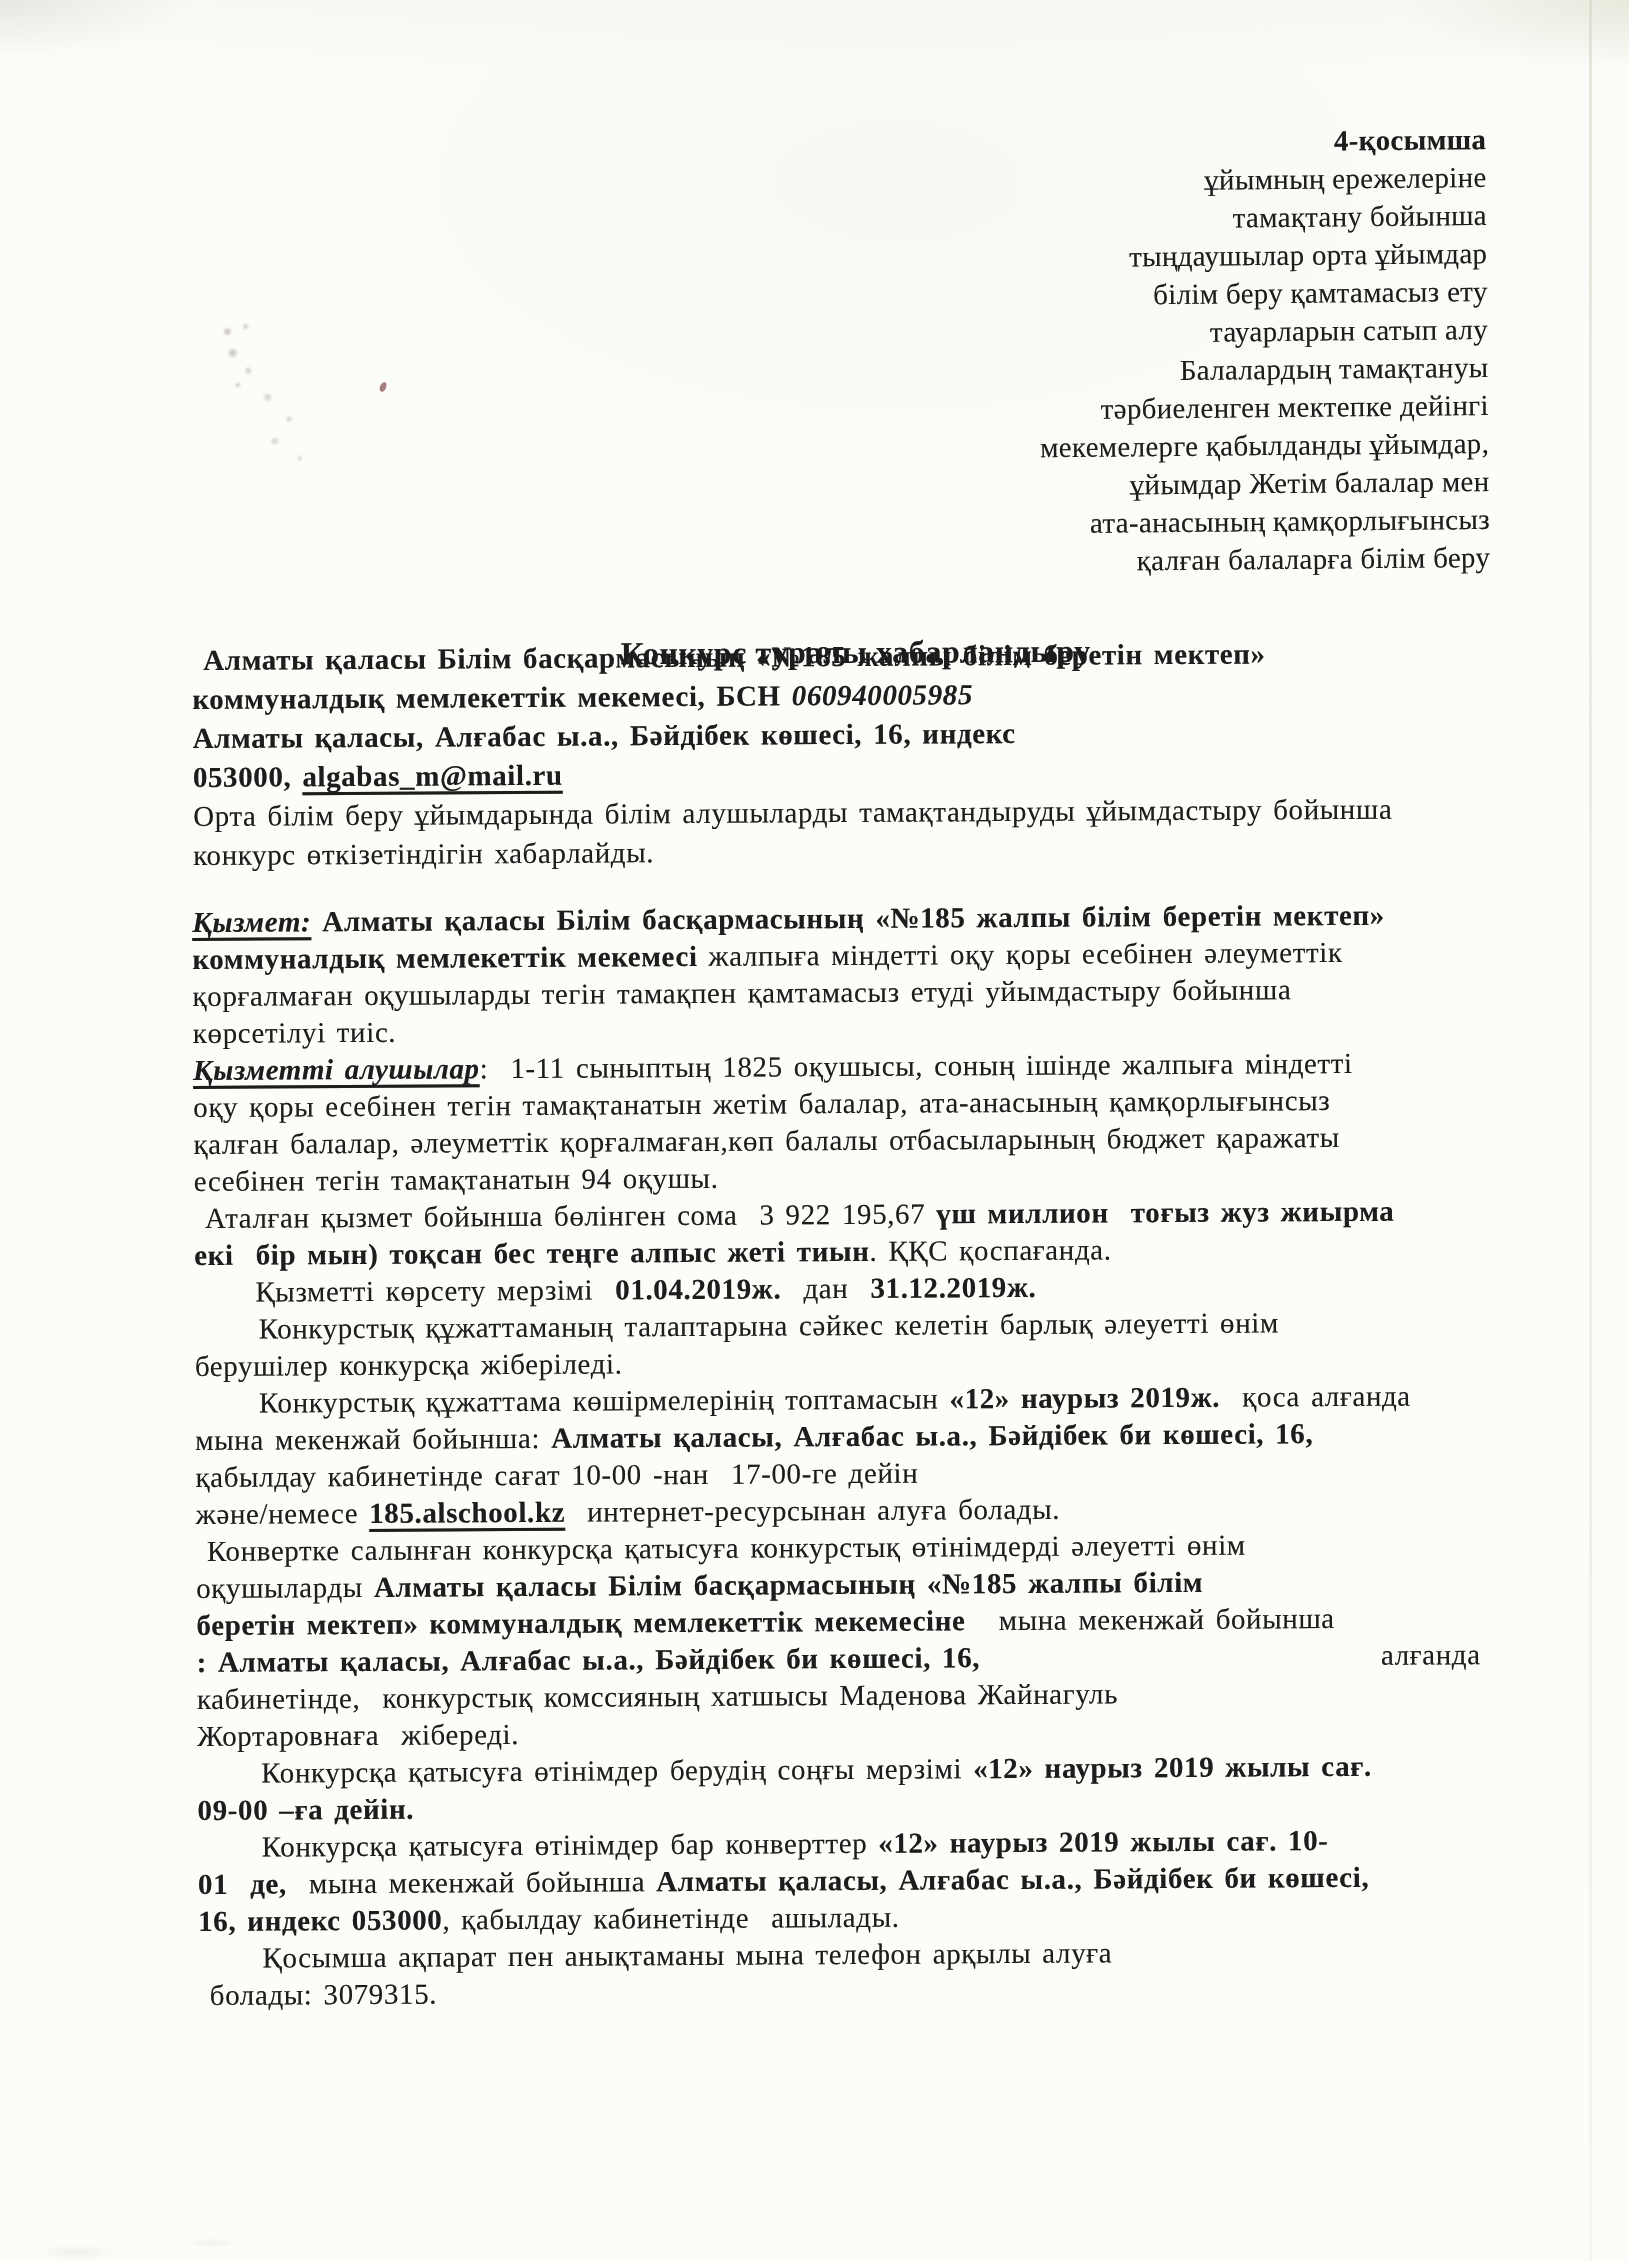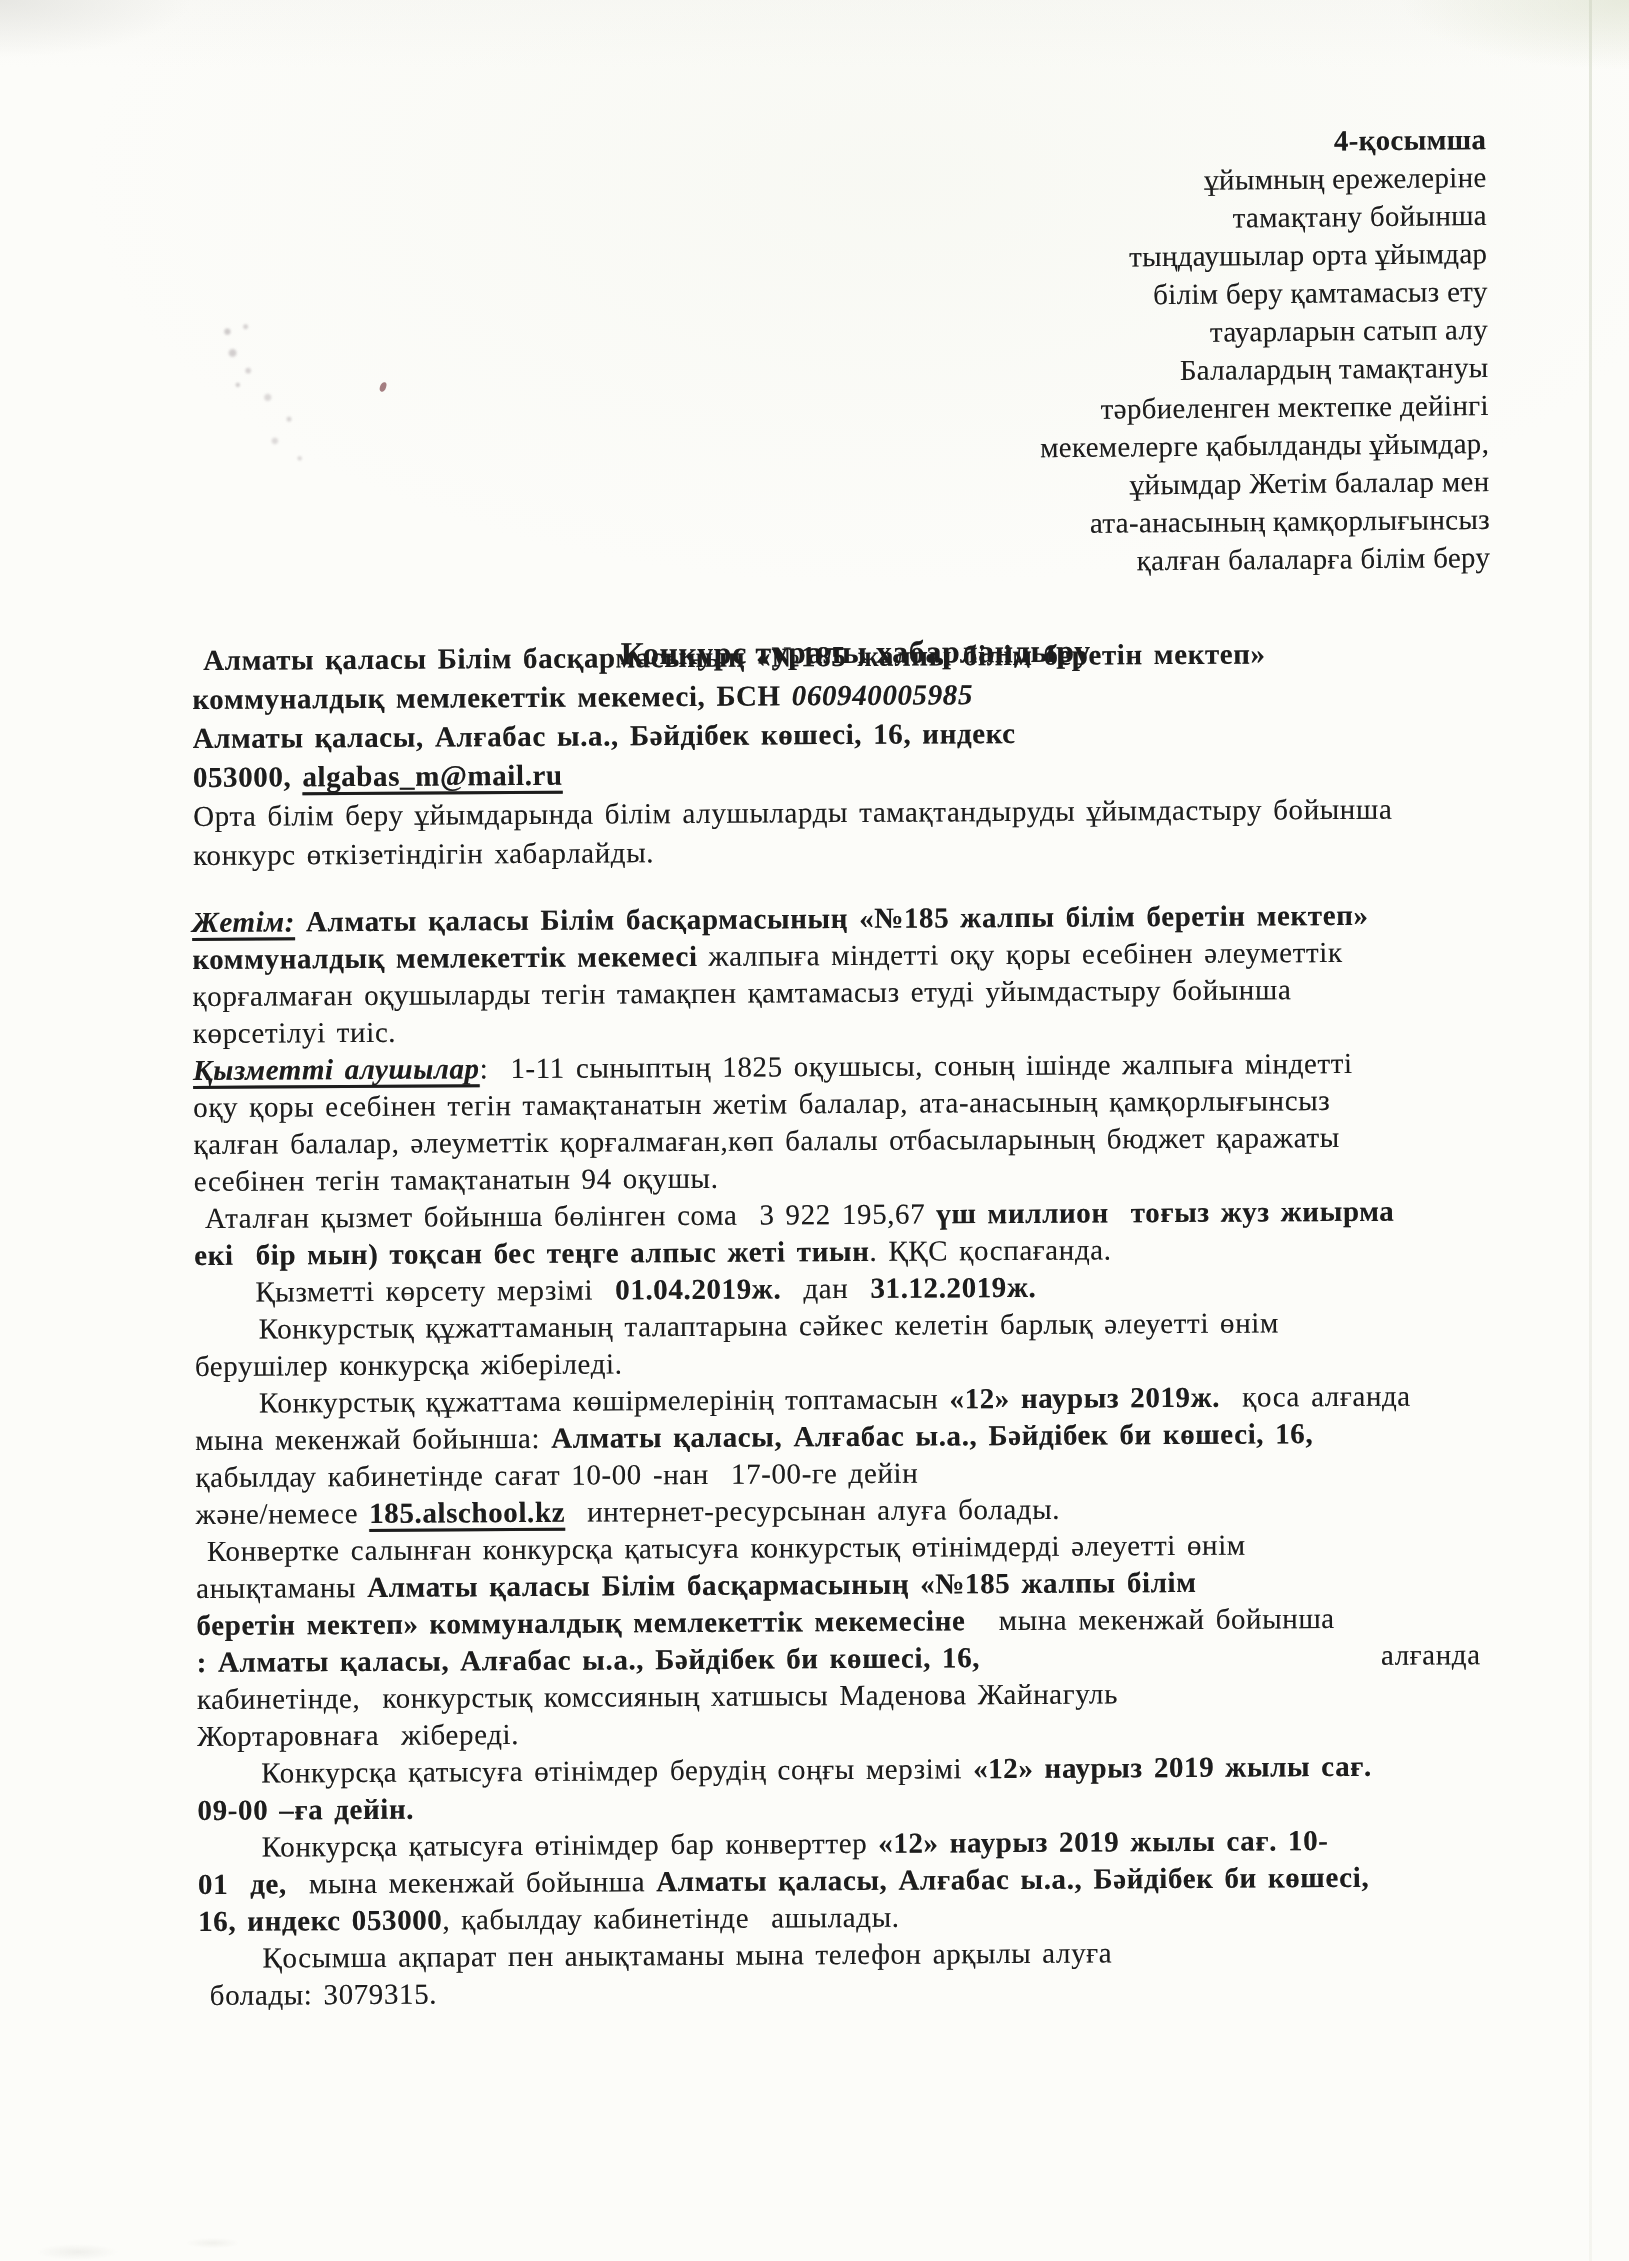--- a/index.html
+++ b/index.html
@@ -127,39 +127,39 @@
 <div id="intro-block" class="intro-block text-layer">
     <div class="line"><span class="b"> Алматы қаласы Білім басқармасының «№185 жалпы білім беретін мектеп»</span></div>
     <div class="line"><span class="b">коммуналдық мемлекеттік мекемесі, БСН </span><span class="b i">060940005985</span></div>
     <div class="line"><span class="b">Алматы қаласы, Алғабас ы.а., Бәйдібек көшесі, 16, индекс</span></div>
     <div class="line"><span class="b">053000, </span><span class="b u">algabas_m@mail.ru</span></div>
     <div class="line"><span>Орта білім беру ұйымдарында білім алушыларды тамақтандыруды ұйымдастыру бойынша</span></div>
     <div class="line"><span>конкурс өткізетіндігін хабарлайды.</span></div>
   </div>
 
 <div id="main-block" class="main-block text-layer">
-    <div class="line"><span class="b i u">Жетім:</span><span class="b"> Алматы қаласы Білім басқармасының «№185 жалпы білім беретін мектеп»</span></div>
+    <div class="line"><span class="b i u">Қызмет:</span><span class="b"> Алматы қаласы Білім басқармасының «№185 жалпы білім беретін мектеп»</span></div>
     <div class="line"><span class="b">коммуналдық мемлекеттік мекемесі </span><span>жалпыға міндетті оқу қоры есебінен әлеуметтік</span></div>
     <div class="line"><span>қорғалмаған оқушыларды тегін тамақпен қамтамасыз етуді уйымдастыру бойынша</span></div>
     <div class="line"><span>көрсетілуі тиіс.</span></div>
     <div class="line"><span class="b i u">Қызметті алушылар</span><span>:  1-11 сыныптың 1825 оқушысы, соның ішінде жалпыға міндетті</span></div>
     <div class="line"><span>оқу қоры есебінен тегін тамақтанатын жетім балалар, ата-анасының қамқорлығынсыз</span></div>
     <div class="line"><span>қалған балалар, әлеуметтік қорғалмаған,көп балалы отбасыларының бюджет қаражаты</span></div>
     <div class="line"><span>есебінен тегін тамақтанатын 94 оқушы.</span></div>
     <div class="line"><span> Аталған қызмет бойынша бөлінген сома  3 922 195,67 </span><span class="b">үш миллион  тоғыз жуз жиырма</span></div>
     <div class="line"><span class="b">екі  бір мын) тоқсан бес теңге алпыс жеті тиын</span><span>. ҚҚС қоспағанда.</span></div>
     <div class="line" style="padding-left: 61px;"><span>Қызметті көрсету мерзімі  </span><span class="b">01.04.2019ж.</span><span>  дан  </span><span class="b">31.12.2019ж.</span></div>
     <div class="line" style="padding-left: 64px;"><span>Конкурстық құжаттаманың талаптарына сәйкес келетін барлық әлеуетті өнім</span></div>
     <div class="line"><span>берушілер конкурсқа жіберіледі.</span></div>
     <div class="line" style="padding-left: 64px;"><span>Конкурстық құжаттама көшірмелерінің топтамасын </span><span class="b">«12» наурыз 2019ж.</span><span>  қоса алғанда</span></div>
     <div class="line"><span>мына мекенжай бойынша: </span><span class="b">Алматы қаласы, Алғабас ы.а., Бәйдібек би көшесі, 16,</span></div>
     <div class="line"><span>қабылдау кабинетінде сағат 10-00 -нан  17-00-ге дейін</span></div>
     <div class="line"><span>және/немесе </span><span class="b u">185.alschool.kz</span><span>  интернет-ресурсынан алуға болады.</span></div>
     <div class="line"><span> Конвертке салынған конкурсқа қатысуға конкурстық өтінімдерді әлеуетті өнім</span></div>
-    <div class="line"><span>анықтаманы </span><span class="b">Алматы қаласы Білім басқармасының «№185 жалпы білім</span></div>
+    <div class="line"><span>оқушыларды </span><span class="b">Алматы қаласы Білім басқармасының «№185 жалпы білім</span></div>
     <div class="line"><span class="b">беретін мектеп» коммуналдық мемлекеттік мекемесіне</span><span>   мына мекенжай бойынша</span></div>
     <div class="line flexline"><span class="b">: Алматы қаласы, Алғабас ы.а., Бәйдібек би көшесі, 16,</span><span>алғанда</span></div>
     <div class="line"><span>кабинетінде,  конкурстық комссияның хатшысы Маденова Жайнагуль</span></div>
     <div class="line"><span>Жортаровнаға  жібереді.</span></div>
     <div class="line" style="padding-left: 64px;"><span>Конкурсқа қатысуға өтінімдер берудің соңғы мерзімі </span><span class="b">«12» наурыз 2019 жылы сағ.</span></div>
     <div class="line"><span class="b">09-00 –ға дейін.</span></div>
     <div class="line" style="padding-left: 64px;"><span>Конкурсқа қатысуға өтінімдер бар конверттер </span><span class="b">«12» наурыз 2019 жылы сағ. 10-</span></div>
     <div class="line"><span class="b">01  де,</span><span>  мына мекенжай бойынша </span><span class="b">Алматы қаласы, Алғабас ы.а., Бәйдібек би көшесі,</span></div>
     <div class="line"><span class="b">16, индекс 053000</span><span>, қабылдау кабинетінде  ашылады.</span></div>
     <div class="line" style="padding-left: 64px;"><span>Қосымша ақпарат пен анықтаманы мына телефон арқылы алуға</span></div>

